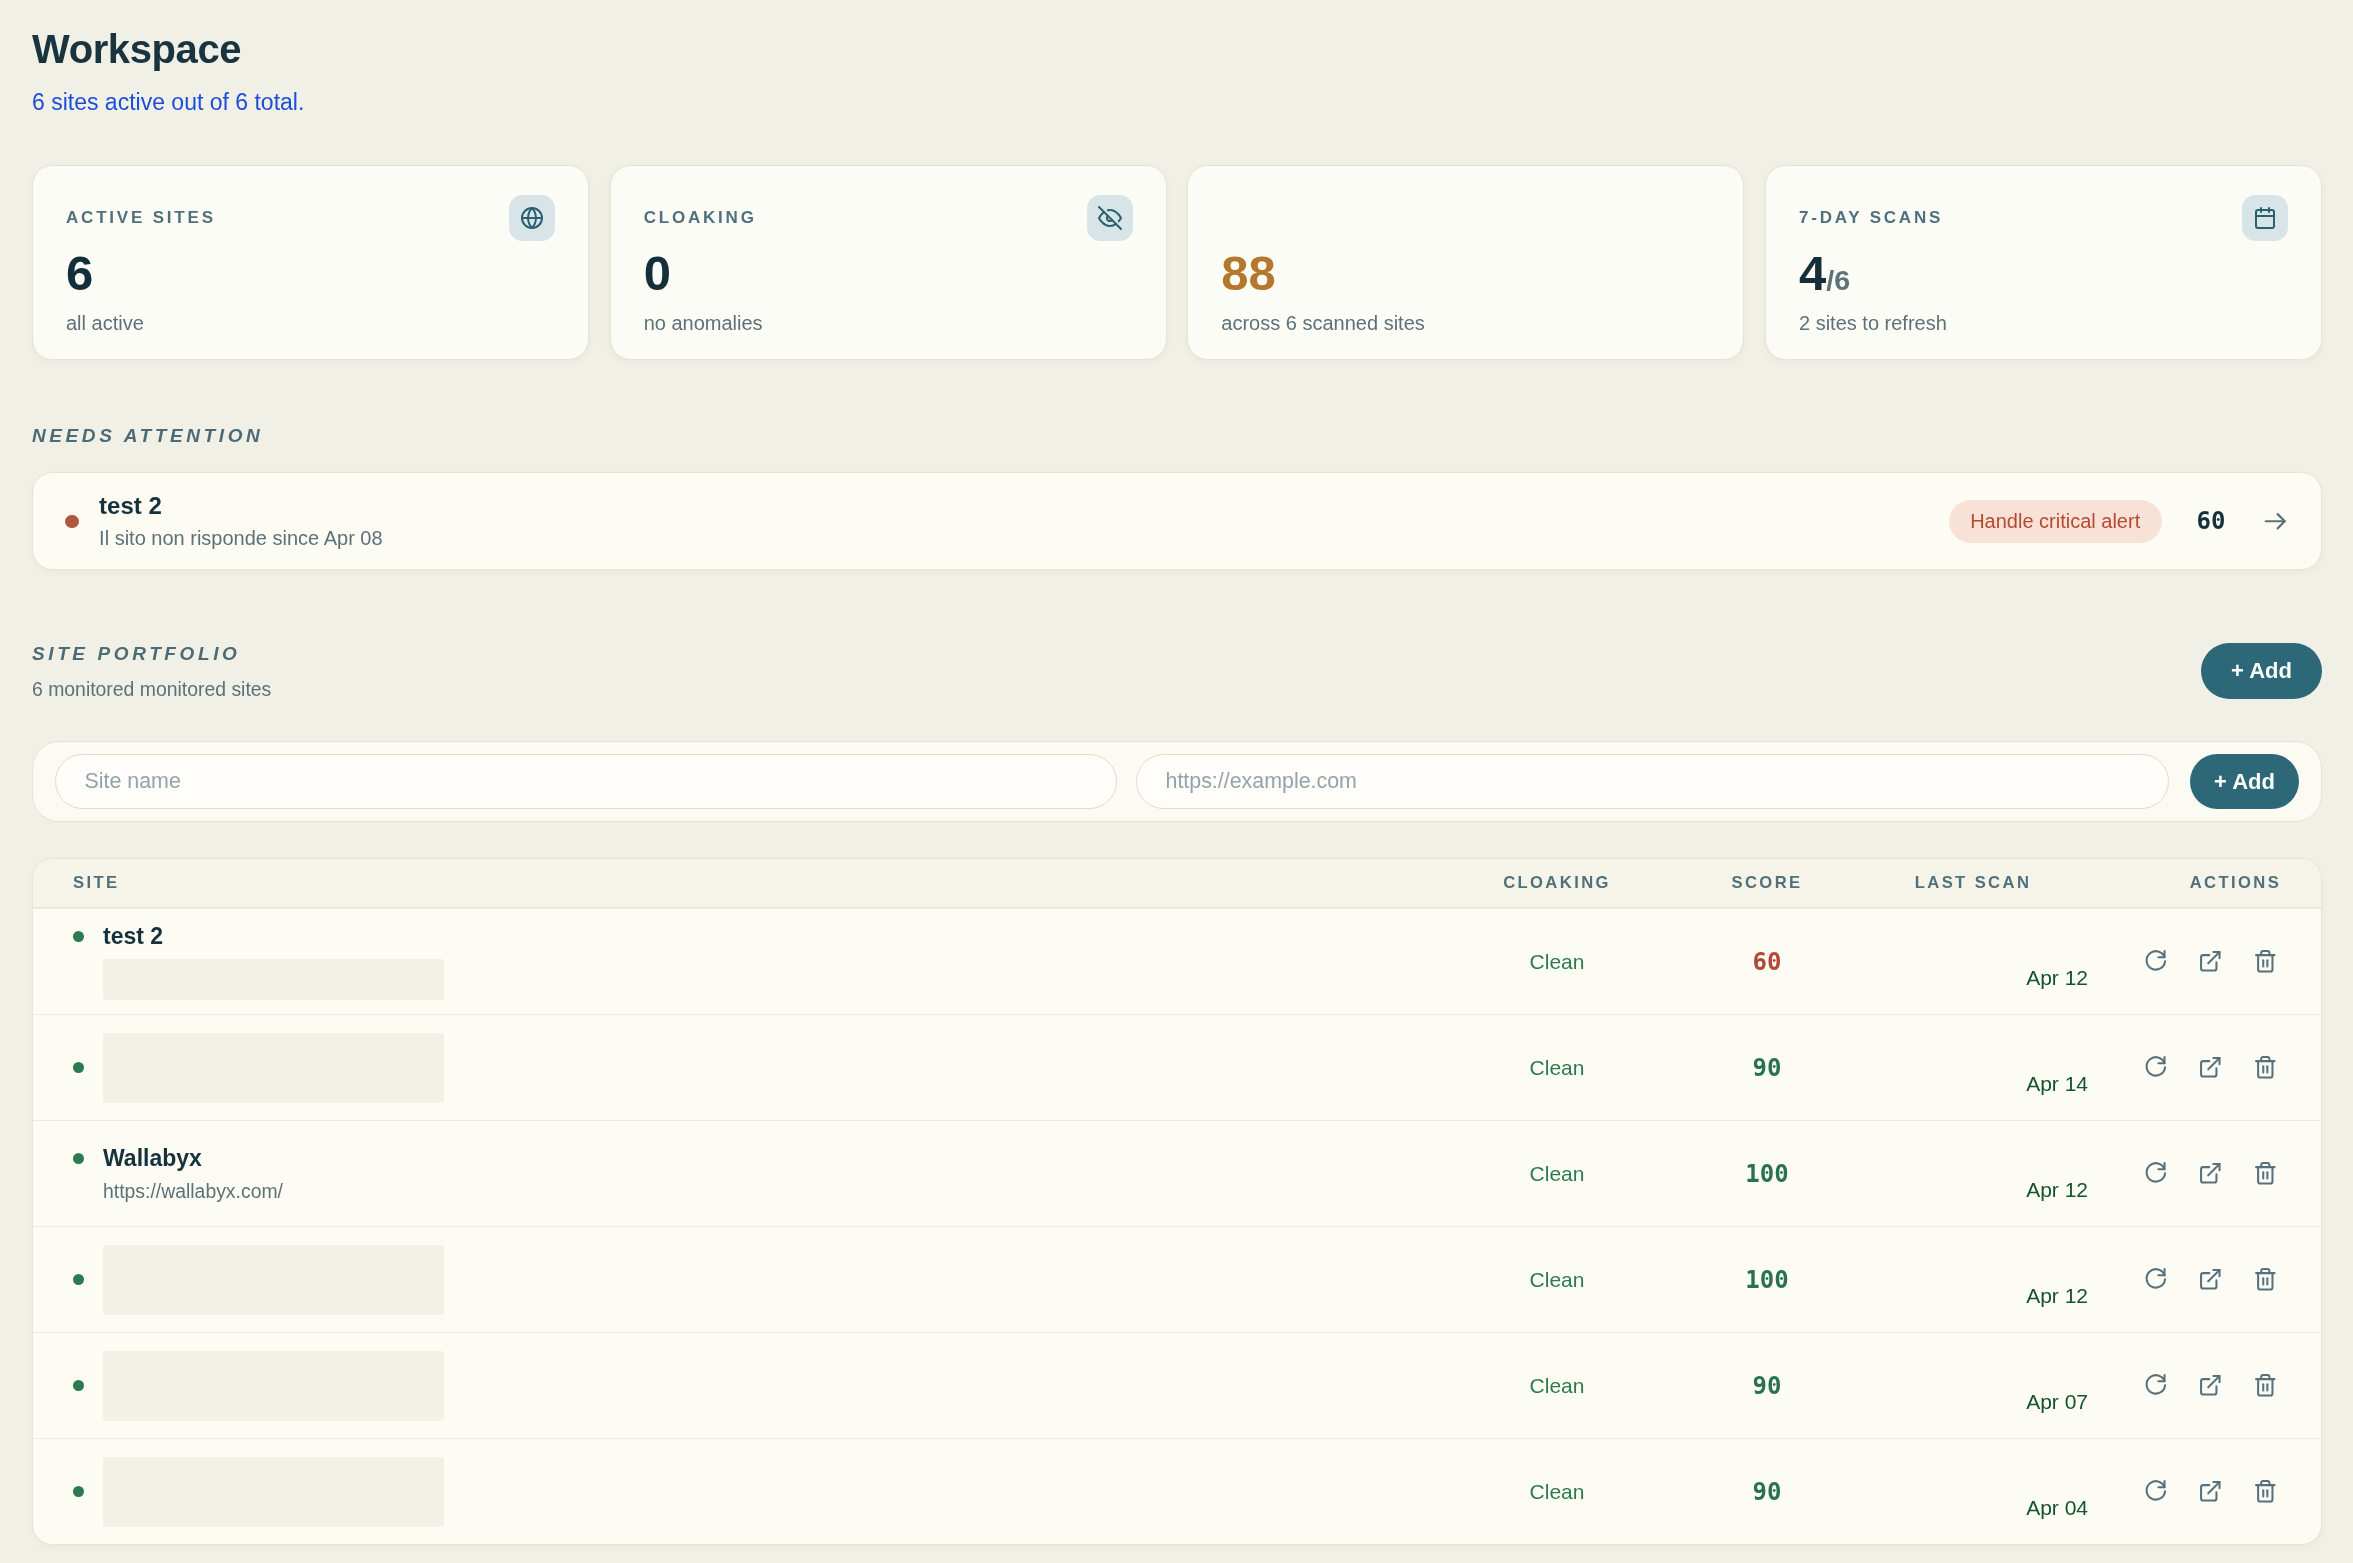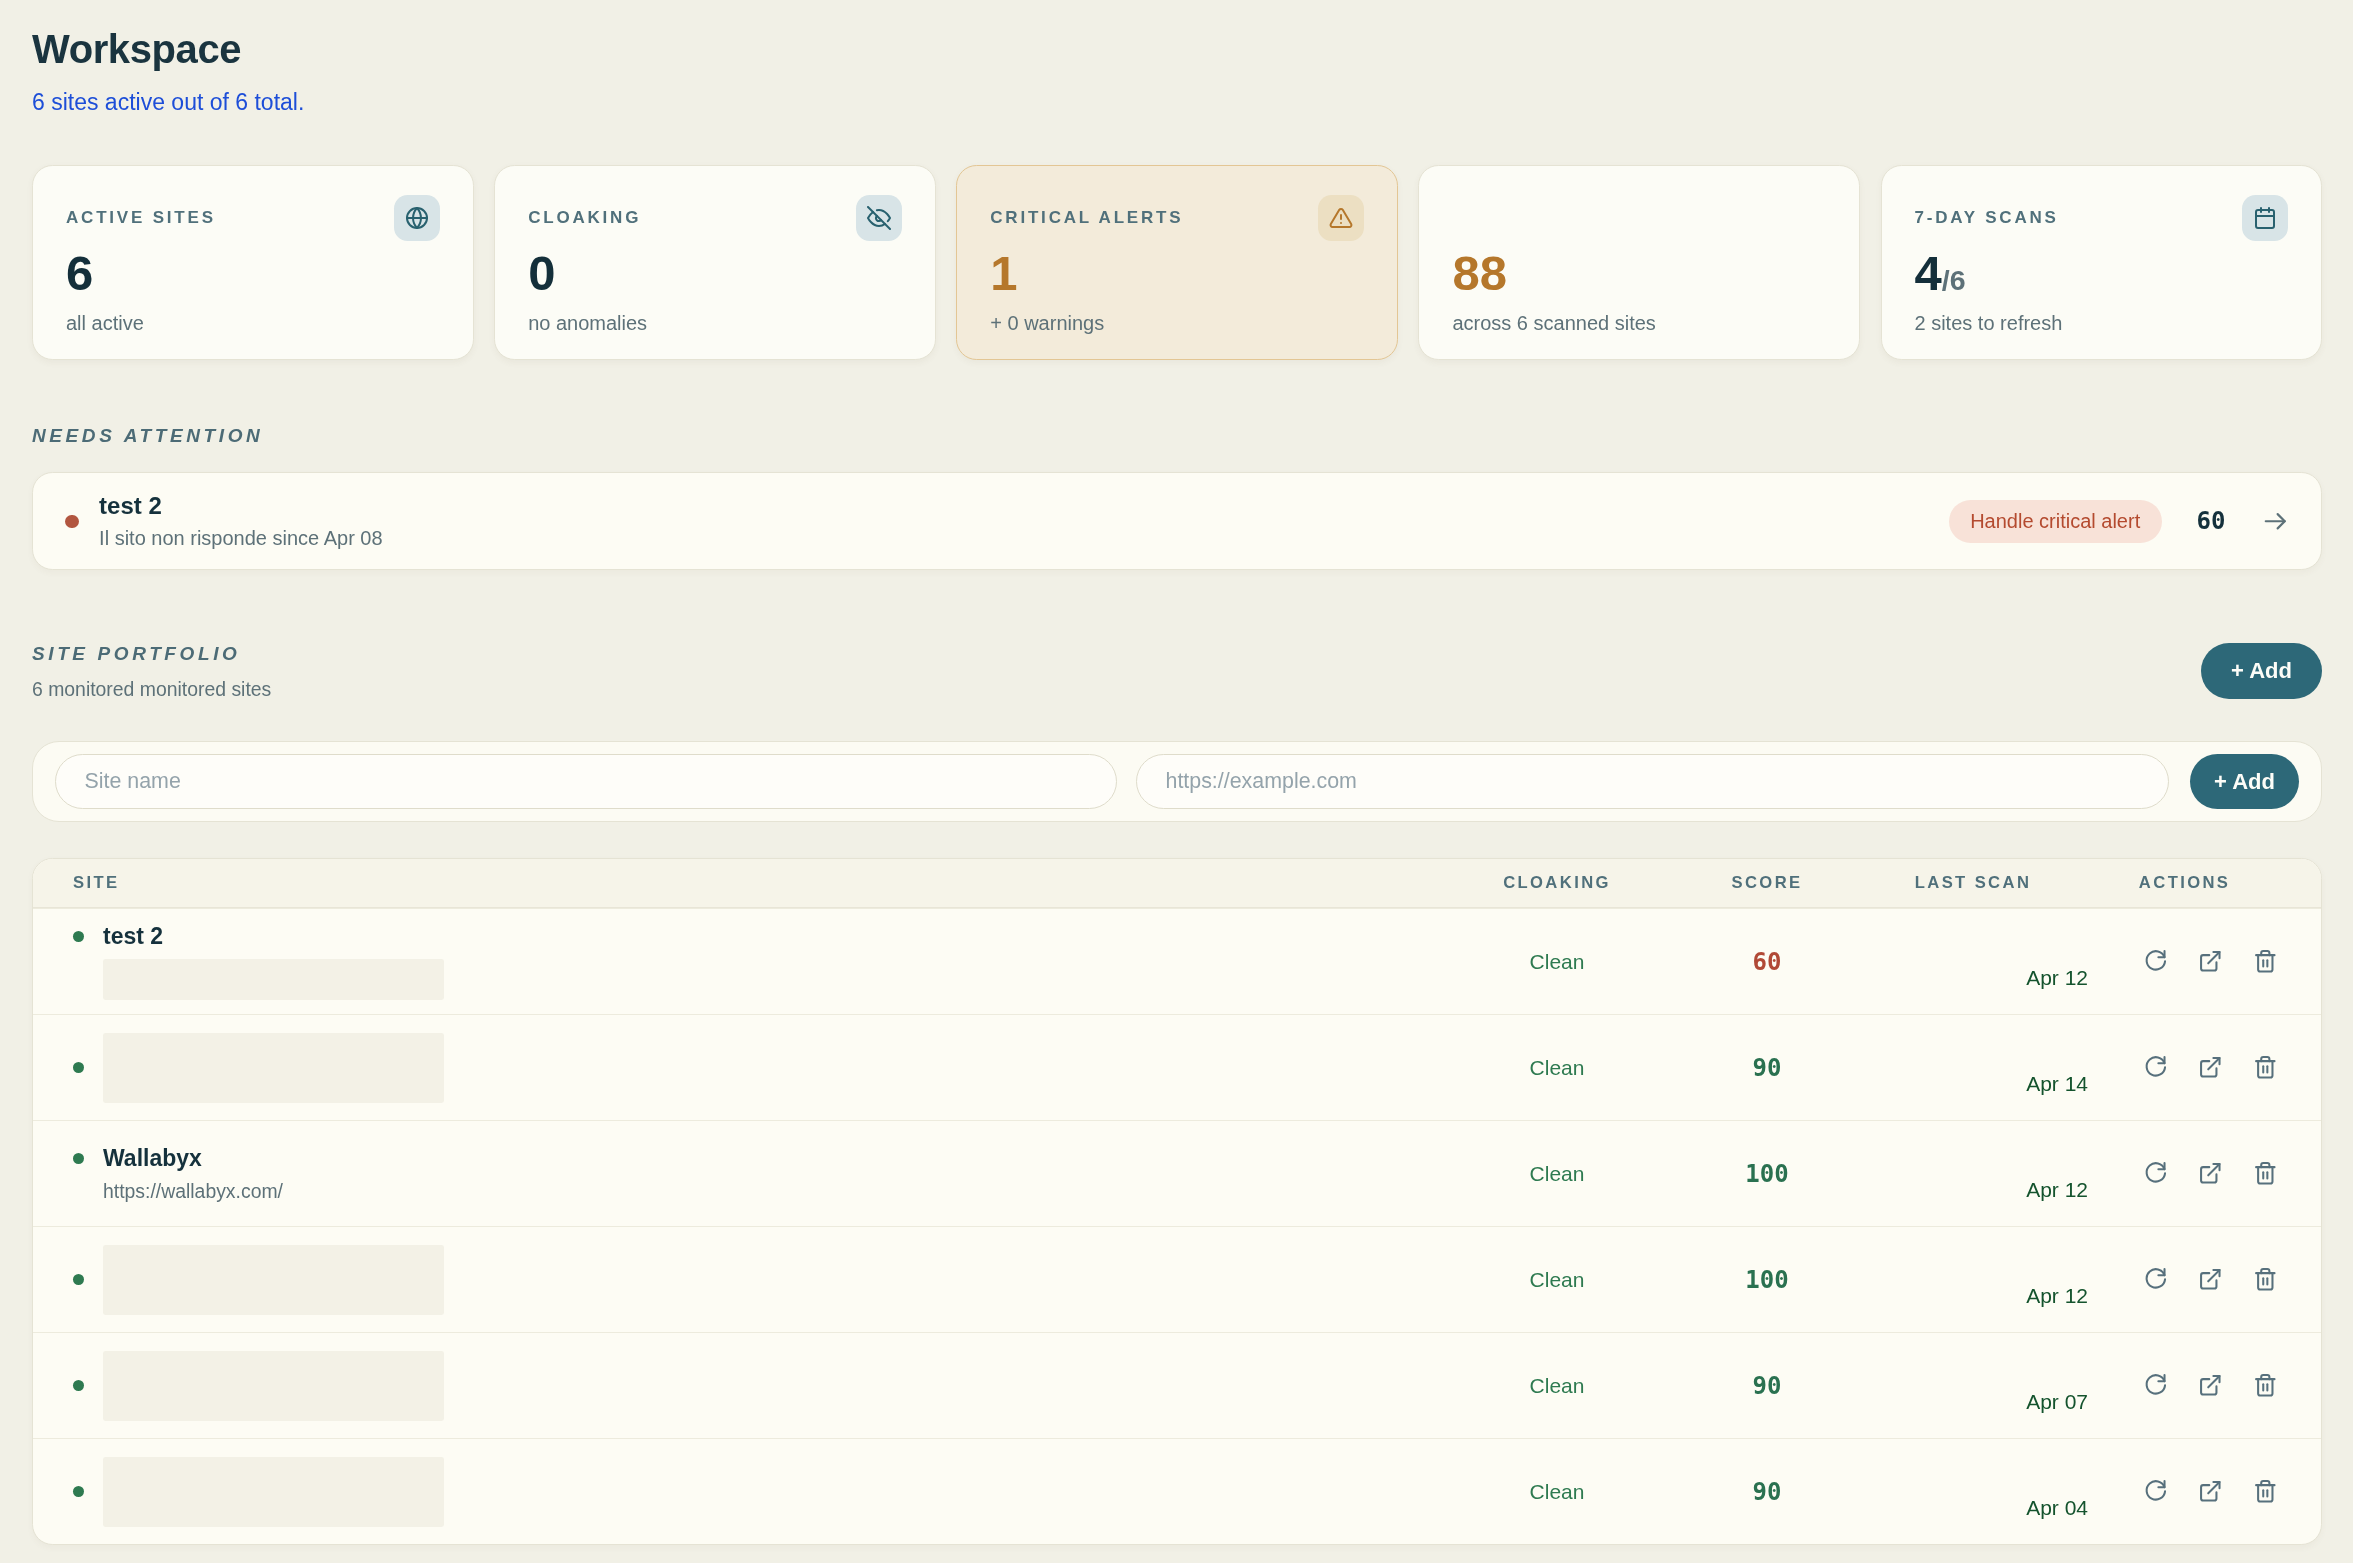--- a/index.html
+++ b/index.html
@@ -67,21 +67,21 @@
   .btn-teal.small { margin-left:1.6px; padding:0 24px; height:55px; flex:0 0 auto; }
 
   
   .table-card { margin-top:36px; background:#fdfcf4; border:1.6px solid #e5e3d4; border-radius:20.6px;
     overflow:hidden; box-shadow:0 2.4px 6.3px rgba(90,85,60,0.04); }
   .tgrid { display:grid; grid-template-columns: 1fr 238px 182px 230px 198px; align-items:center;
     padding:0 35px 0 40px; }
   .thead { height:49px; background:#f6f4e9; border-bottom:1.6px solid #e8e5d7; }
   .th { font-size:16.6px; font-weight:700; letter-spacing:2.4px; color:#50707b; }
   .th.center { text-align:center; }
-  .th.right { text-align:center; padding-right:4.8px; }
+  .th.right { text-align:right; padding-right:4.8px; }
   .trow { min-height:106px; border-top:1.6px solid #edebdd; }
   .trow:first-of-type { border-top:none; }
   .site-cell { display:flex; align-items:center; gap:19px; padding:12.7px 0; }
   .site-cell.two-line { align-items:flex-start; }
   .site-cell.two-line .dot { margin-top:8px; }
   .site-name { font-size:23px; font-weight:700; color:#15313c; }
   .site-url { margin-top:8px; font-size:19.4px; color:#5d7178; }
   .redacted { width:341px; height:70px; background:#f3f1e6; border-radius:2.4px; }
   .redacted.slim { height:41px; margin-top:9.5px; }
   .cell-cloak { text-align:center; font-size:21px; color:#2e7a50; }
@@ -133,36 +133,20 @@
               <line x1="1" y1="1" x2="23" y2="23"></line>
             </svg>
         </span>
       </div>
       <div class="stat-bottom">
         <div class="stat-value">0</div>
         <div class="stat-sub">no anomalies</div>
       </div>
     </div>
 
-    <div class="stat-card critical">
-      <div class="stat-top">
-        <span class="stat-label">CRITICAL ALERTS</span>
-        <span class="chip">
-          <svg viewBox="0 0 24 24" fill="none" stroke="currentColor" stroke-width="2" stroke-linecap="round" stroke-linejoin="round">
-              <path d="M10.29 3.86 1.82 18a2 2 0 0 0 1.71 3h16.94a2 2 0 0 0 1.71-3L13.71 3.86a2 2 0 0 0-3.42 0z"></path>
-              <line x1="12" y1="9" x2="12" y2="13"></line>
-              <line x1="12" y1="17" x2="12.01" y2="17"></line>
-            </svg>
-        </span>
-      </div>
-      <div class="stat-bottom">
-        <div class="stat-value amber">1</div>
-        <div class="stat-sub">+ 0 warnings</div>
-      </div>
-    </div>
 
     <div class="stat-card">
       <div class="stat-bottom">
         <div class="stat-value amber">88</div>
         <div class="stat-sub">across 6 scanned sites</div>
       </div>
     </div>
 
     <div class="stat-card">
       <div class="stat-top">

